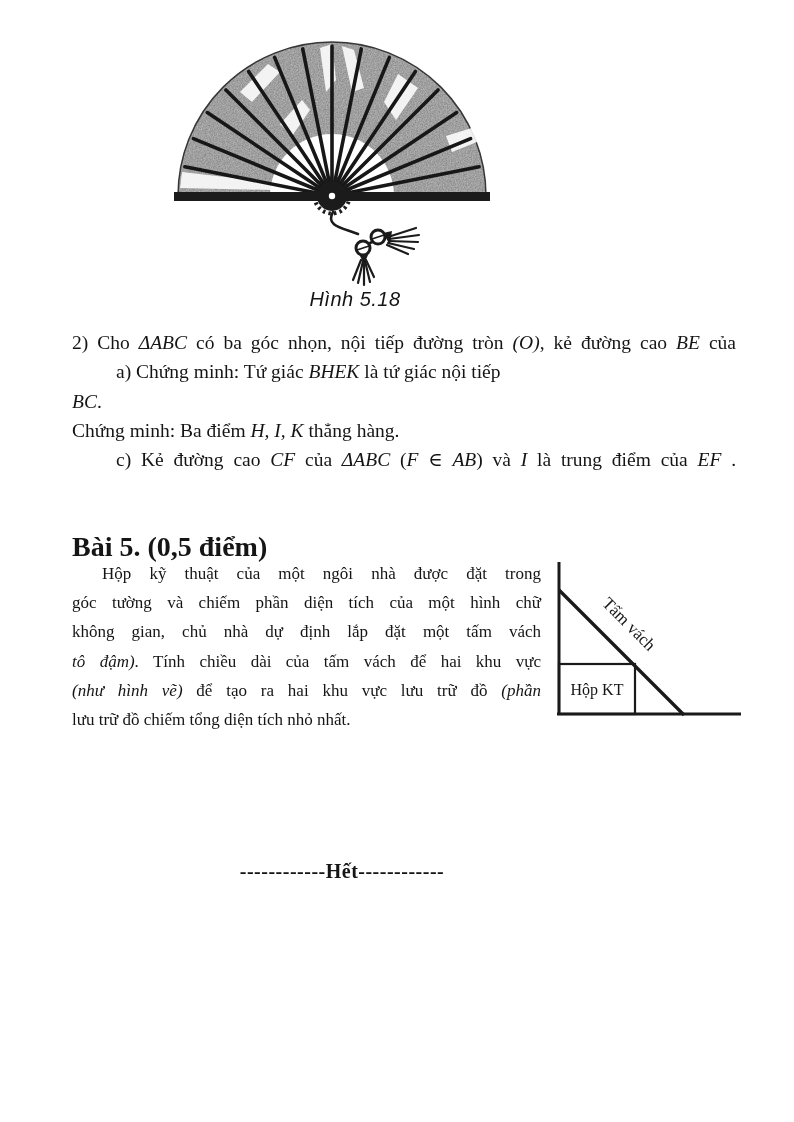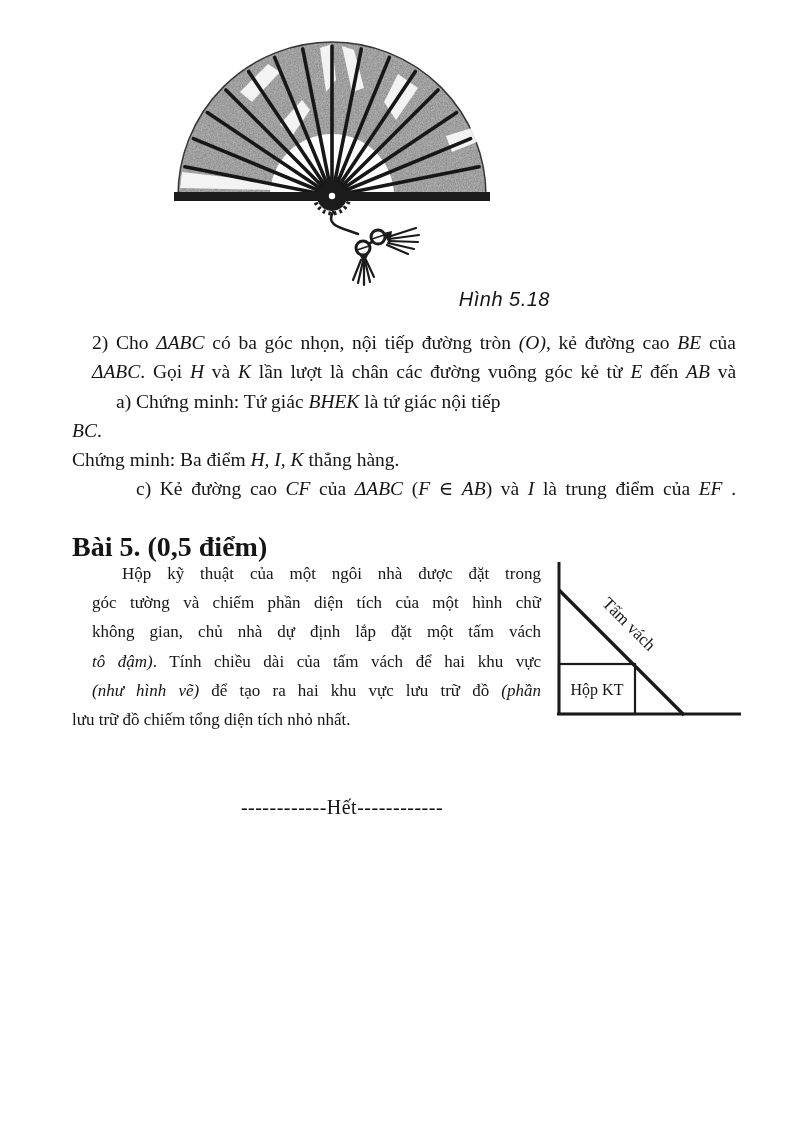--- a/index.html
+++ b/index.html
@@ -8,50 +8,50 @@
     width:794px;height:1122px;
     background:#ffffff;
     color:#151515;
     font-family:"Liberation Serif","DejaVu Serif",serif;
     overflow:hidden;
   }
   
   .fan-wrap{position:absolute;left:160px;top:40px;width:344px;height:250px;}
   .fan-caption{
     position:absolute;left:160px;top:288px;width:390px;
-    text-align:right;
+    text-align:center;
     font-family:"Liberation Sans","DejaVu Sans",sans-serif;
     font-style:italic;font-size:20px;letter-spacing:.5px;
   }
   
   .p2{position:absolute;left:72px;top:328px;width:664px;}
   .p2 .line{font-size:19.5px;line-height:29.3px;}
   .p5-head{
     position:absolute;left:72px;top:531px;
     font-size:28px;font-weight:bold;
   }
   .p5{position:absolute;left:72px;top:559px;width:469px;}
   .p5 .line{font-size:17px;line-height:29.2px;}
   .line{white-space:normal;}
-  .just{text-align:justify;text-align-last:justify;margin-left:20px;}
+  .just{text-align:justify;text-align-last:justify;}
   .ind40{padding-left:44px;}
   .ind30{text-indent:30px;}
   .math{font-style:italic;}
   .em{font-style:italic;}
   sup{font-size:0.62em;line-height:0;}
   
   .diagram-wrap{position:absolute;left:545px;top:556px;width:200px;height:168px;}
   .diagram-wrap text{
     font-family:"Liberation Serif","DejaVu Serif",serif;
     fill:#151515;
   }
   
   .end-line{
-    position:absolute;left:0;top:796px;width:684px;
-    text-align:center;font-weight:normal;font-size:20px;letter-spacing:.5px;
+    position:absolute;left:0;top:860px;width:684px;
+    text-align:center;font-weight:bold;font-size:20px;letter-spacing:.5px;
   }
 </style>
 </head>
 <body>
 
 <div class="page">
 
   <div class="fan-wrap">
     <svg width="344" height="250" viewBox="0 0 344 250" xmlns="http://www.w3.org/2000/svg">
       <defs>
@@ -126,21 +126,20 @@
           <line x1="205" y1="221" x2="210" y2="242"></line>
           <line x1="206" y1="220" x2="214" y2="237"></line>
         </g>
       </g>
     </svg>
   </div>
   <div class="fan-caption">Hình 5.18</div>
 
   <div class="p2">
     <div class="line just"><span>2) Cho </span><span class="math">ΔABC</span><span> có ba góc nhọn, nội tiếp đường tròn </span><span class="math">(O)</span><span>, kẻ đường cao </span><span class="math">BE</span><span> của</span></div>
-    <div class="line just"><span class="math">ΔABC</span><span>. Gọi </span><span class="math">H</span><span> và </span><span class="math">K</span><span> lần lượt là chân các đường vuông góc kẻ từ </span><span class="math">E</span><span> đến </span><span class="math">AB</span><span> và</span></div>
     <div class="line ind40"><span>a) Chứng minh: Tứ giác </span><span class="math">BHEK</span><span> là tứ giác nội tiếp</span></div>
     <div class="line"><span class="math">BC</span><span>.</span></div>
     <div class="line"><span>Chứng minh: Ba điểm </span><span class="math">H, I, K</span><span> thẳng hàng.</span></div>
     <div class="line ind40 just"><span>c) Kẻ đường cao </span><span class="math">CF</span><span> của </span><span class="math">ΔABC</span><span> (</span><span class="math">F</span><span> ∈ </span><span class="math">AB</span><span>) và </span><span class="math">I</span><span> là trung điểm của </span><span class="math">EF</span><span> .</span></div>
   </div>
 
   <div class="p5-head">Bài 5. (0,5 điểm)</div>
   <div class="p5">
     <div class="line just ind30"><span>Hộp kỹ thuật của một ngôi nhà được đặt trong</span></div>
     <div class="line just"><span>góc tường và chiếm phần diện tích của một hình chữ</span></div>

